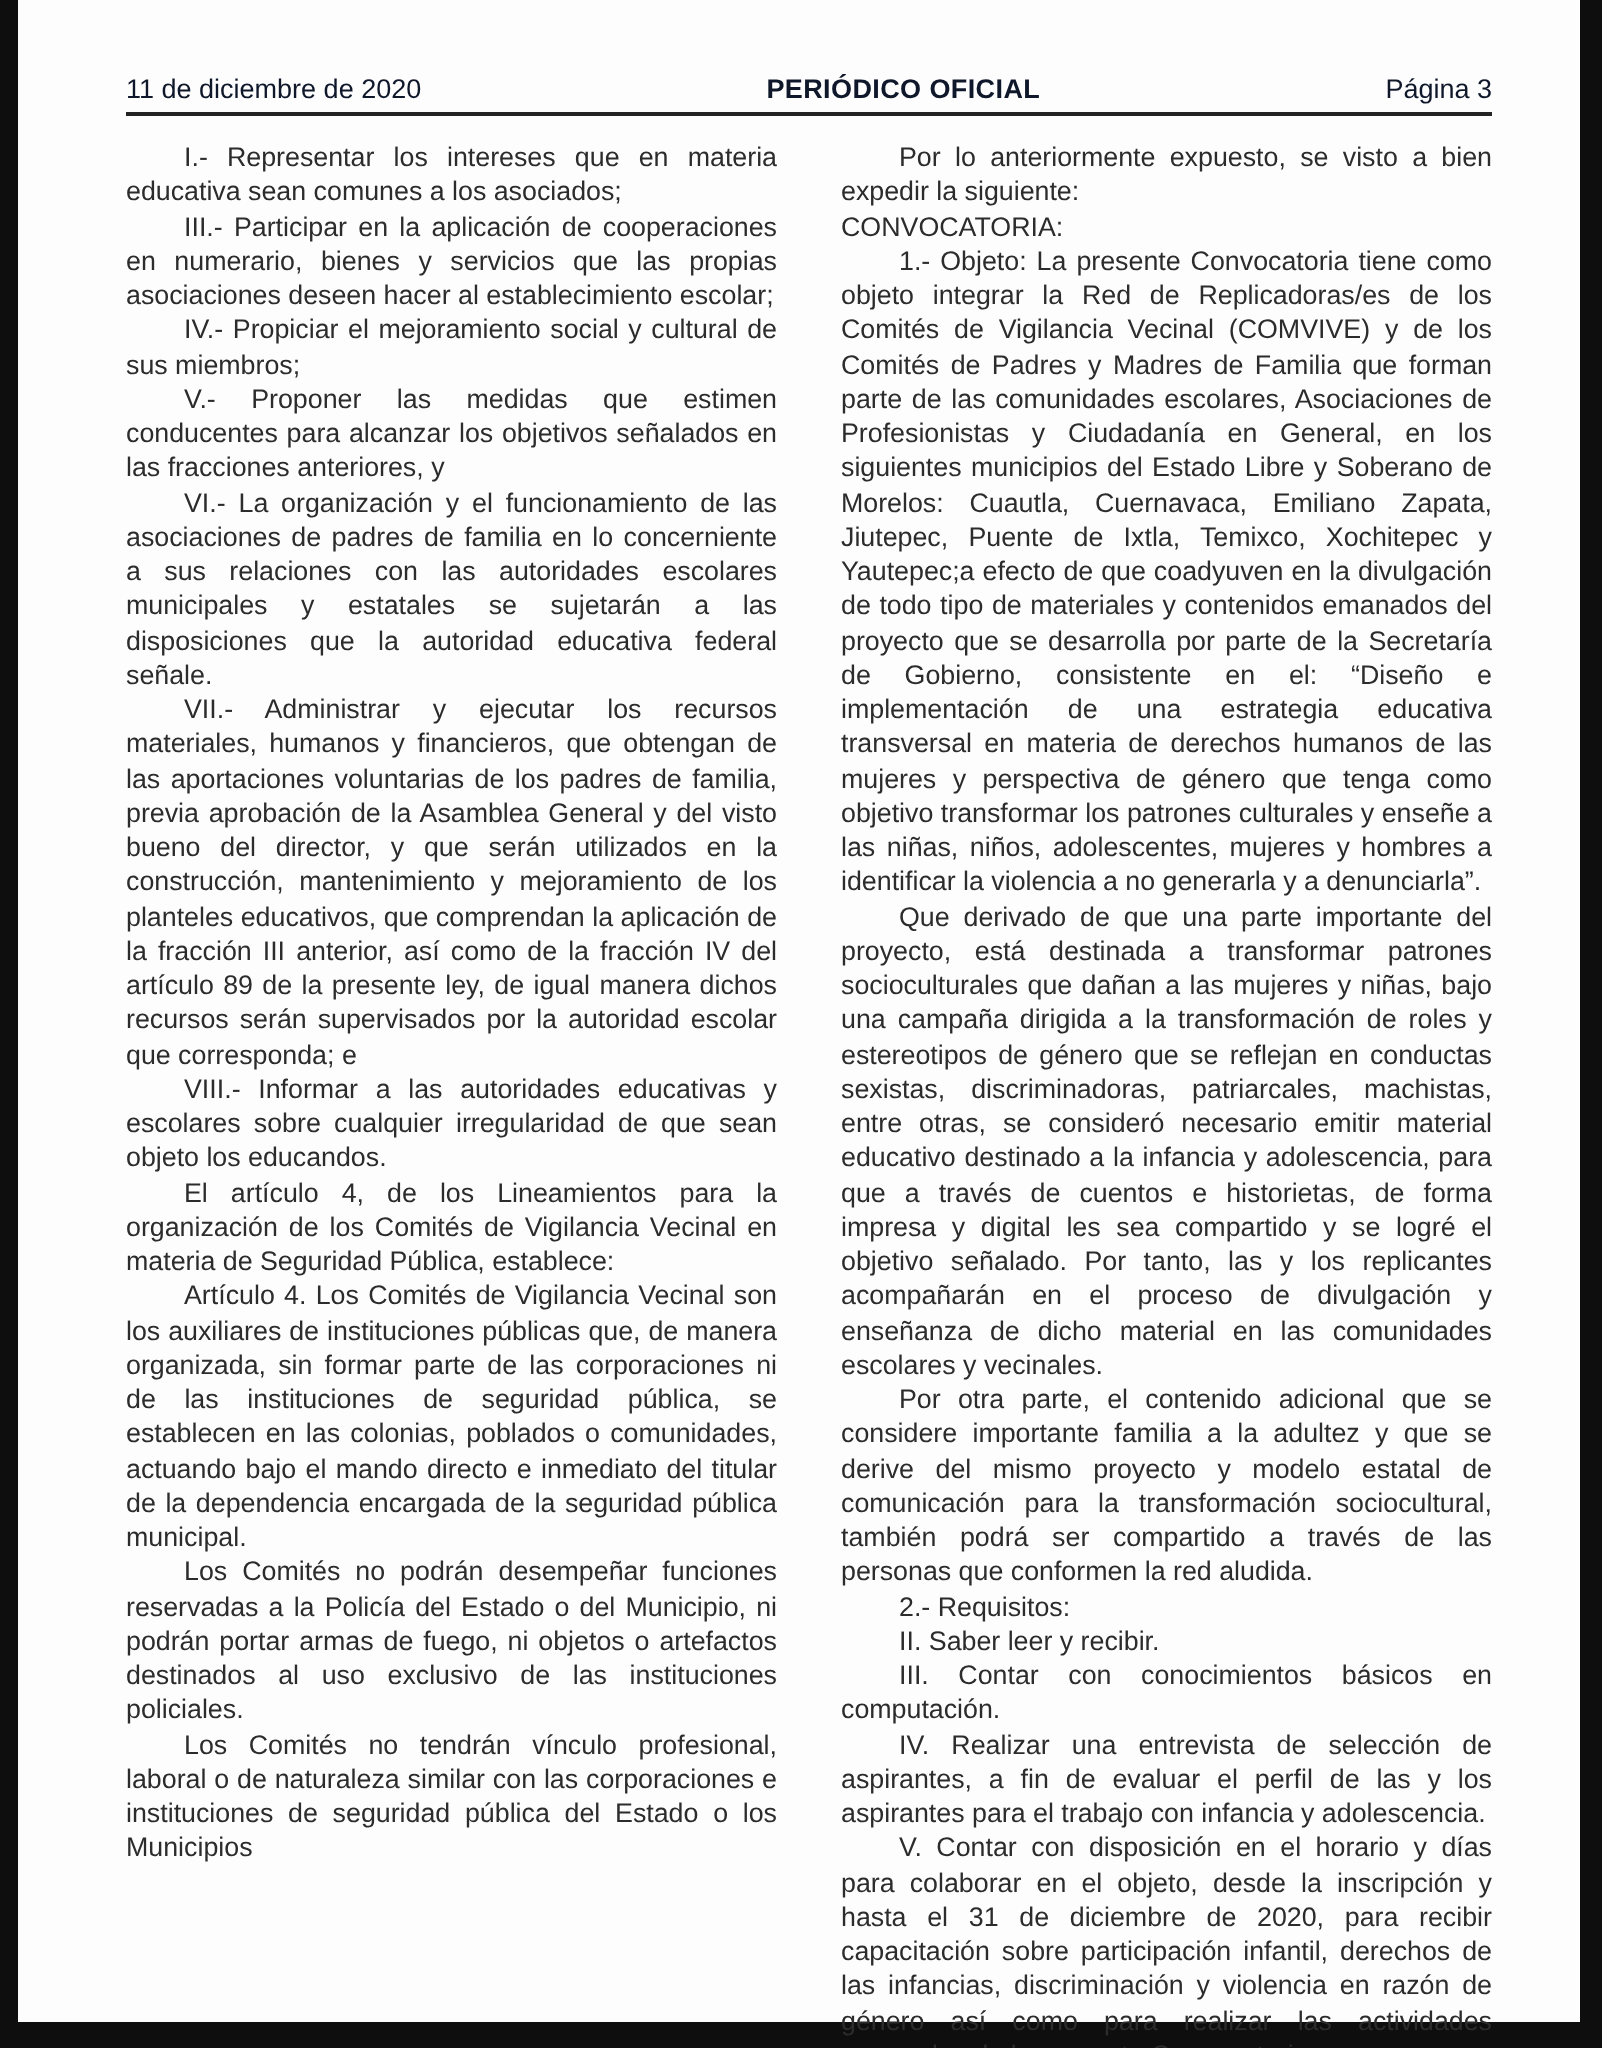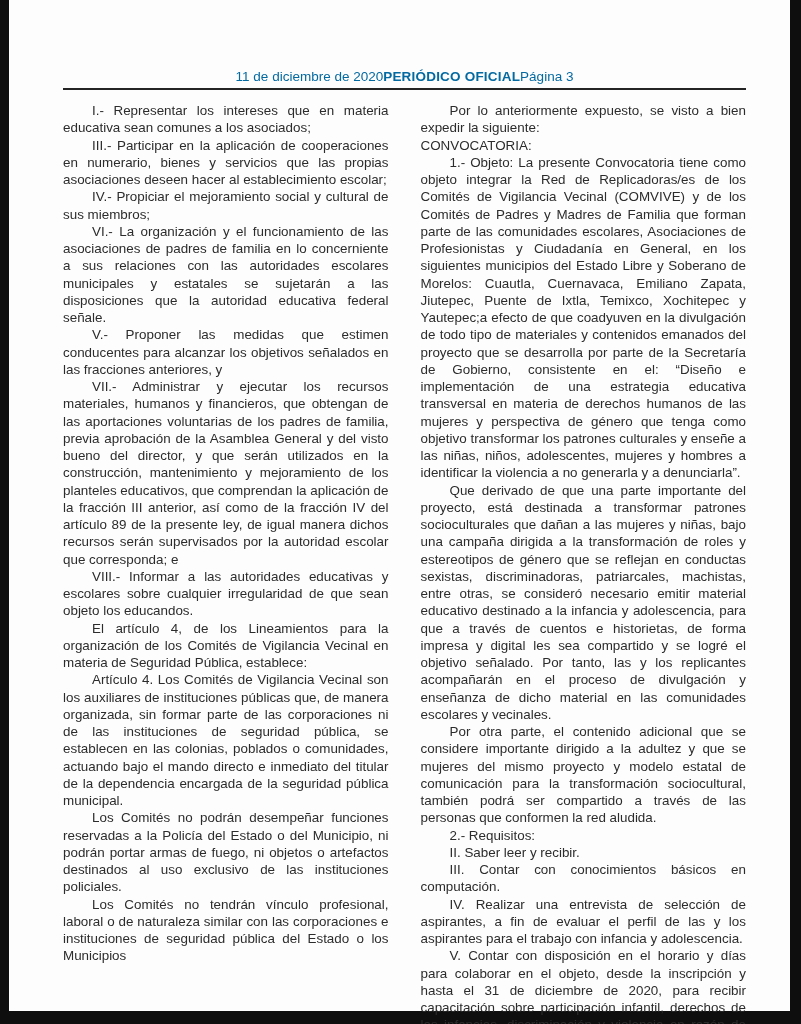--- a/index.html
+++ b/index.html
@@ -21,29 +21,28 @@
     width: 781px;
     height: 1011px;
     background: #fdfdfd;
     box-sizing: border-box;
   }
   .content {
     padding: 37px 44px 0 54px;
   }
   .page-header {
     display: flex;
-    justify-content: center;
+    justify-content: space-between;
     align-items: flex-end;
     font-size: 13.5px;
-    color: #0369a1;
+    color: #0f172a;
   }
   .page-header .title {
     font-weight: bold;
     letter-spacing: 0.2px;
-    margin-top: 32px;
   }
   .rule {
     border: none;
     border-top: 2px solid #242424;
     margin: 4px 0 0 0;
   }
   .columns {
     display: flex;
     gap: 32px;
     margin-top: 12px;
@@ -76,36 +75,36 @@
       <span class="pagenum">Página 3</span>
     </div>
     <hr class="rule">
 
     <div class="columns">
 
       <div class="col">
         <p>I.- Representar los intereses que en materia educativa sean comunes a los asociados;</p>
         <p>III.- Participar en la aplicación de cooperaciones en numerario, bienes y servicios que las propias asociaciones deseen hacer al establecimiento escolar;</p>
         <p>IV.- Propiciar el mejoramiento social y cultural de sus miembros;</p>
+        <p>V.- Proponer las medidas que estimen conducentes para alcanzar los objetivos señalados en las fracciones anteriores, y</p>
         <p>VI.- La organización y el funcionamiento de las asociaciones de padres de familia en lo concerniente a sus relaciones con las autoridades escolares municipales y estatales se sujetarán a las disposiciones que la autoridad educativa federal señale.</p>
-        <p>V.- Proponer las medidas que estimen conducentes para alcanzar los objetivos señalados en las fracciones anteriores, y</p>
         <p>VII.- Administrar y ejecutar los recursos materiales, humanos y financieros, que obtengan de las aportaciones voluntarias de los padres de familia, previa aprobación de la Asamblea General y del visto bueno del director, y que serán utilizados en la construcción, mantenimiento y mejoramiento de los planteles educativos, que comprendan la aplicación de la fracción III anterior, así como de la fracción IV del artículo 89 de la presente ley, de igual manera dichos recursos serán supervisados por la autoridad escolar que corresponda; e</p>
         <p>VIII.- Informar a las autoridades educativas y escolares sobre cualquier irregularidad de que sean objeto los educandos.</p>
         <p>El artículo 4, de los Lineamientos para la organización de los Comités de Vigilancia Vecinal en materia de Seguridad Pública, establece:</p>
         <p>Artículo 4. Los Comités de Vigilancia Vecinal son los auxiliares de instituciones públicas que, de manera organizada, sin formar parte de las corporaciones ni de las instituciones de seguridad pública, se establecen en las colonias, poblados o comunidades, actuando bajo el mando directo e inmediato del titular de la dependencia encargada de la seguridad pública municipal.</p>
         <p>Los Comités no podrán desempeñar funciones reservadas a la Policía del Estado o del Municipio, ni podrán portar armas de fuego, ni objetos o artefactos destinados al uso exclusivo de las instituciones policiales.</p>
         <p>Los Comités no tendrán vínculo profesional, laboral o de naturaleza similar con las corporaciones e instituciones de seguridad pública del Estado o los Municipios</p>
       </div>
 
       <div class="col">
         <p>Por lo anteriormente expuesto, se visto a bien expedir la siguiente:</p>
         <p class="center">CONVOCATORIA:</p>
         <p>1.- Objeto: La presente Convocatoria tiene como objeto integrar la Red de Replicadoras/es de los Comités de Vigilancia Vecinal (COMVIVE) y de los Comités de Padres y Madres de Familia que forman parte de las comunidades escolares, Asociaciones de Profesionistas y Ciudadanía en General, en los siguientes municipios del Estado Libre y Soberano de Morelos: Cuautla, Cuernavaca, Emiliano Zapata, Jiutepec, Puente de Ixtla, Temixco, Xochitepec y Yautepec;a efecto de que coadyuven en la divulgación de todo tipo de materiales y contenidos emanados del proyecto que se desarrolla por parte de la Secretaría de Gobierno, consistente en el: “Diseño e implementación de una estrategia educativa transversal en materia de derechos humanos de las mujeres y perspectiva de género que tenga como objetivo transformar los patrones culturales y enseñe a las niñas, niños, adolescentes, mujeres y hombres a identificar la violencia a no generarla y a denunciarla”.</p>
         <p>Que derivado de que una parte importante del proyecto, está destinada a transformar patrones socioculturales que dañan a las mujeres y niñas, bajo una campaña dirigida a la transformación de roles y estereotipos de género que se reflejan en conductas sexistas, discriminadoras, patriarcales, machistas, entre otras, se consideró necesario emitir material educativo destinado a la infancia y adolescencia, para que a través de cuentos e historietas, de forma impresa y digital les sea compartido y se logré el objetivo señalado. Por tanto, las y los replicantes acompañarán en el proceso de divulgación y enseñanza de dicho material en las comunidades escolares y vecinales.</p>
-        <p>Por otra parte, el contenido adicional que se considere importante dirigido a la adultez y que se mujeres del mismo proyecto y modelo estatal de comunicación para la transformación sociocultural, también podrá ser compartido a través de las personas que conformen la red aludida.</p>
+        <p>Por otra parte, el contenido adicional que se considere importante familia a la adultez y que se derive del mismo proyecto y modelo estatal de comunicación para la transformación sociocultural, también podrá ser compartido a través de las personas que conformen la red aludida.</p>
         <p>2.- Requisitos:</p>
         <p>II. Saber leer y recibir.</p>
         <p>III. Contar con conocimientos básicos en computación.</p>
         <p>IV. Realizar una entrevista de selección de aspirantes, a fin de evaluar el perfil de las y los aspirantes para el trabajo con infancia y adolescencia.</p>
         <p>V. Contar con disposición en el horario y días para colaborar en el objeto, desde la inscripción y hasta el 31 de diciembre de 2020, para recibir capacitación sobre participación infantil, derechos de las infancias, discriminación y violencia en razón de género así como para realizar las actividades emanadas de la presente Convocatoria.</p>
       </div>
 
     </div>
   </div>
 </div>

